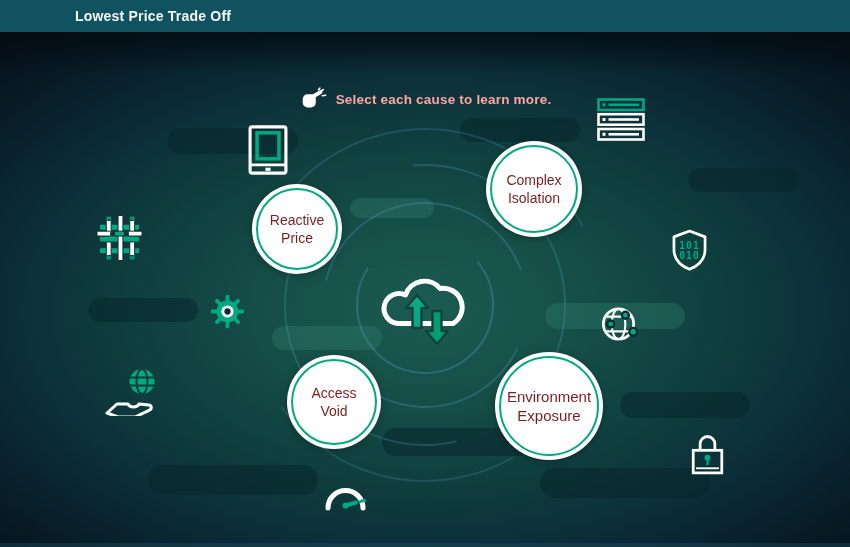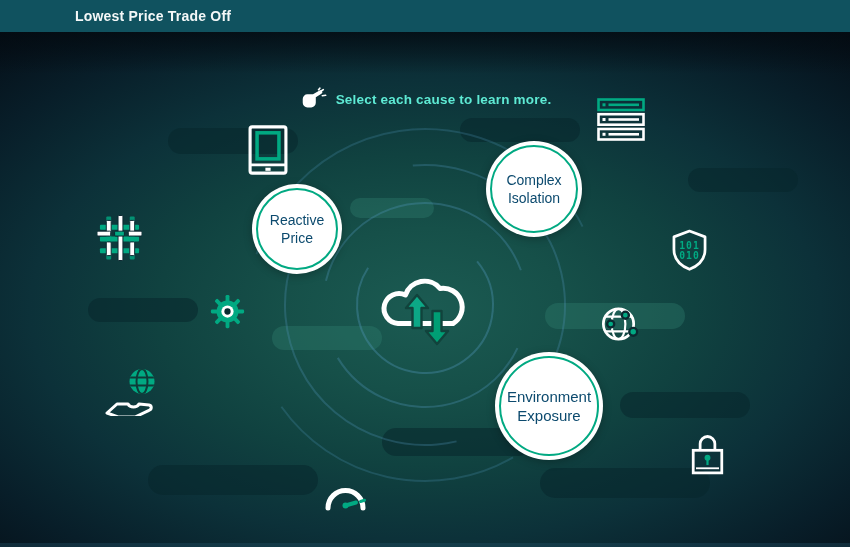--- a/index.html
+++ b/index.html
@@ -39,26 +39,26 @@
   .i-shield{left:672px;top:228px;}
   .i-globenet{left:597px;top:302px;}
   .i-lock{left:690px;top:430px;}
   .i-gauge{left:322px;top:475px;}
   .i-cloud{left:374px;top:262px;z-index:3;}
   
   .instruction{
     position:absolute;top:87px;left:0;width:850px;display:flex;
     align-items:center;justify-content:center;gap:9px;z-index:5;
   }
-  .instruction-text{color:#5eead4;font-size:13.5px;font-weight:bold;letter-spacing:.2px;}
+  .instruction-text{color:#fca5a5;font-size:13.5px;font-weight:bold;letter-spacing:.2px;}
   
   .cause{
     position:absolute;background:#FFFFFF;border-radius:50%;
     display:flex;align-items:center;justify-content:center;text-align:center;
-    color:#0c4a6e;font-size:14px;line-height:1.3;z-index:6;cursor:pointer;
+    color:#7f1d1d;font-size:14px;line-height:1.3;z-index:6;cursor:pointer;
     box-shadow:0 2px 8px rgba(0,0,0,.25);
   }
   .cause::before{
     content:"";position:absolute;inset:4px;border:2px solid #01A982;border-radius:50%;
   }
   .cause span{position:relative;padding:0 12px;}
   .c-reactive{left:252px;top:184px;width:90px;height:90px;}
   .c-complex{left:486px;top:141px;width:96px;height:96px;}
   .c-access{left:287px;top:355px;width:94px;height:94px;}
   .c-environment{left:495px;top:352px;width:108px;height:108px;font-size:15px;}
@@ -225,18 +225,21 @@
     <path d="M43 33 L54 46 H47.5 V66 H38.5 V46 H32 Z" fill="#0CA886" stroke="#11433C" stroke-width="2.4" stroke-linejoin="round"></path>
     <path d="M63 82 L52 69 H58.5 V49 H67.5 V69 H74 Z" fill="#009E74" stroke="#11433C" stroke-width="2.4" stroke-linejoin="round"></path>
   </svg>
 
   <div class="cause c-reactive">
     <span>Reactive Price</span>
   </div>
   <div class="cause c-complex">
     <span>Complex Isolation</span>
   </div>
+  <div class="cause c-access">
+    <span>Access Void</span>
+  </div>
   <div class="cause c-environment">
     <span>Environment Exposure</span>
   </div>
 
   <div class="bottom-strip"></div>
 </div>
 
 </body></html>

